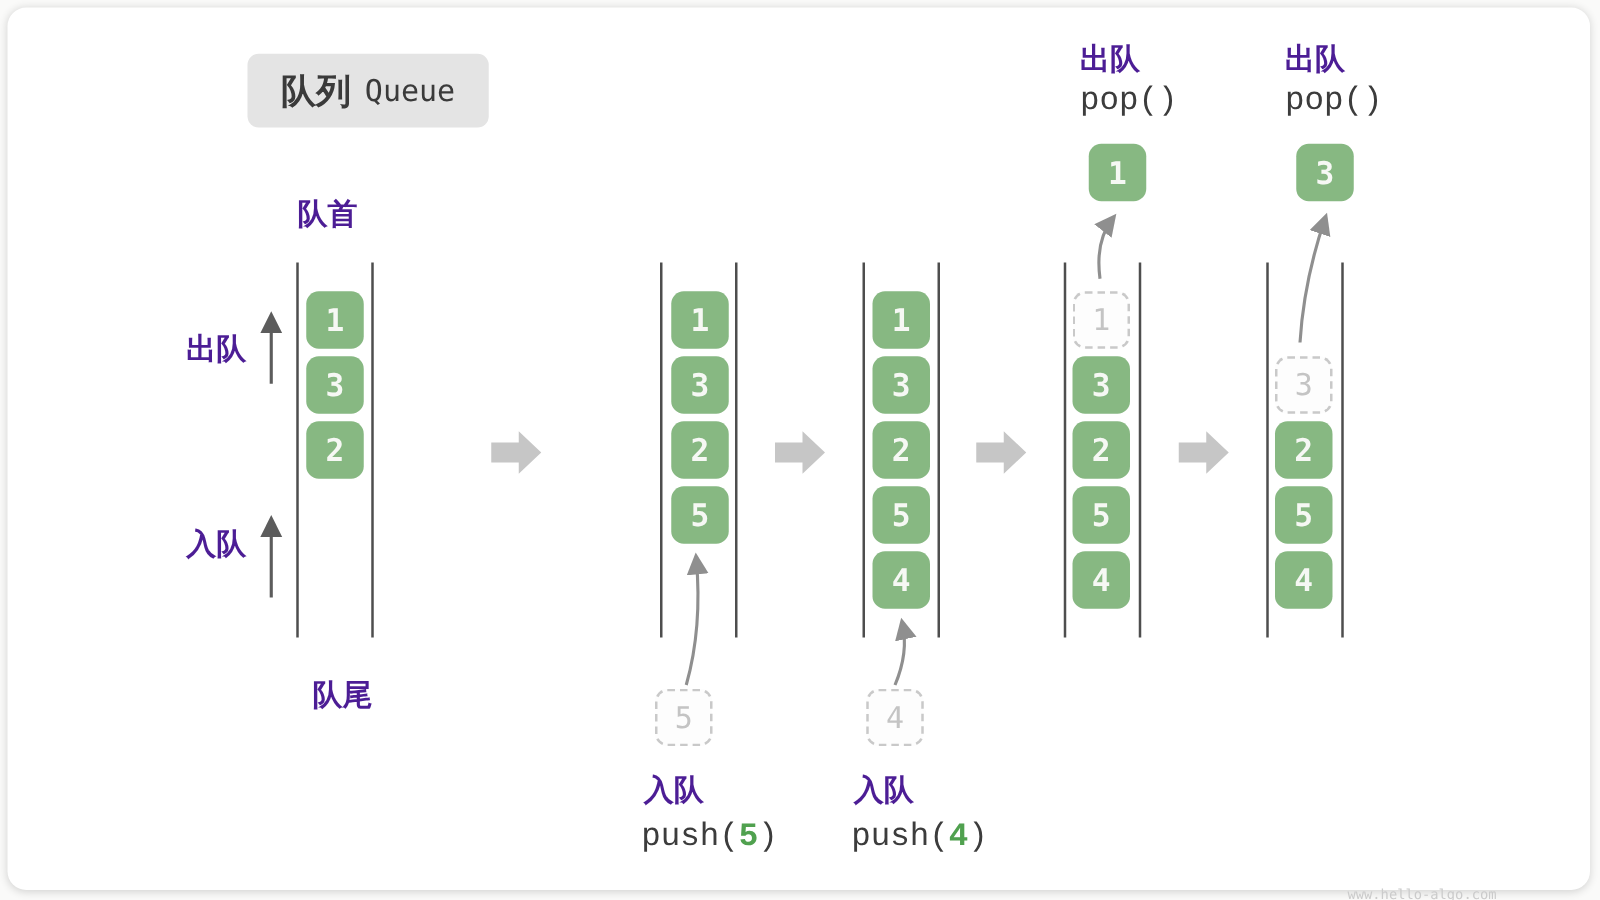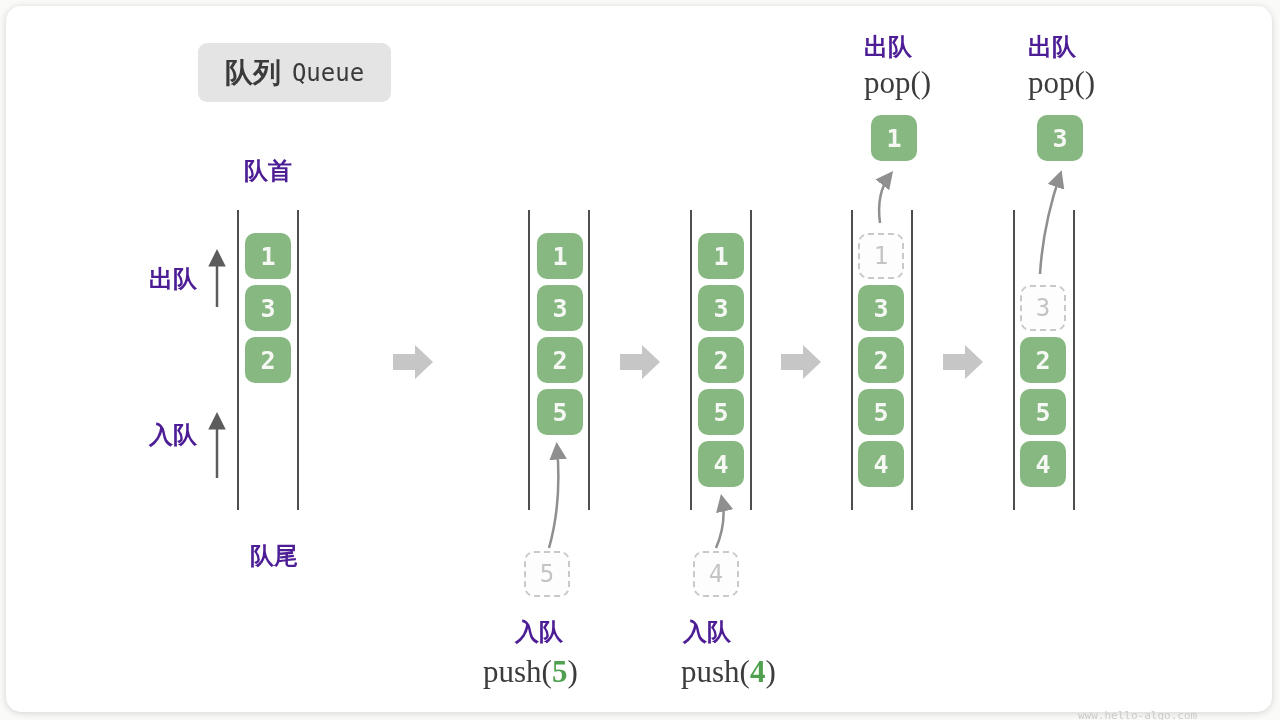--- a/index.html
+++ b/index.html
@@ -9,22 +9,22 @@
         background:#ffffff;border-radius:15px;box-shadow:0 1px 7px rgba(0,0,0,.16);}
   .overlay{position:absolute;left:0;top:0;width:1280px;height:720px;}
 
   .title-box{position:absolute;left:170px;top:43px;width:193px;height:59px;
              background:#e4e4e4;border-radius:9px;display:flex;align-items:center;
              justify-content:center;gap:11px;margin-left:28px;}
   .title-zh{font-size:28px;font-weight:700;color:#3a3a3a;}
   .title-en{font-family:"DejaVu Sans Mono","Liberation Mono",monospace;font-size:24px;color:#3a3a3a;}
 
   .zh-label{position:absolute;font-size:24px;font-weight:700;color:#4c1d95;white-space:nowrap;}
-  .code-label{position:absolute;font-family:Liberation Serif, serif;
-              font-size:31px;color:#3c3c3c;white-space:nowrap;}
+  .code-label{position:absolute;font-family:Liberation Mono, monospace;
+              font-size:26px;color:#3c3c3c;white-space:nowrap;}
   .code-arg{color:#50a14f;font-weight:700;}
 
   .cell{position:absolute;width:46px;height:46px;border-radius:10px;background:#87b882;
         display:flex;align-items:center;justify-content:center;
         font-family:"DejaVu Sans Mono","Liberation Mono",monospace;
         font-size:25px;font-weight:700;color:#f6f8f4;}
   .ghost{position:absolute;width:42px;height:42px;border-radius:10px;background:#fdfdfd;
          border:2px dashed #c9c9c9;display:flex;align-items:center;justify-content:center;
          font-family:"DejaVu Sans Mono","Liberation Mono",monospace;
          font-size:24px;color:#c4c4c4;}
@@ -78,36 +78,36 @@
       <path d="M880,223 Q876,193 890,175" marker-end="url(#ah-gray)"></path>
       <path d="M1040,274 Q1043,225 1060,175" marker-end="url(#ah-gray)"></path>
     </g>
   </svg>
 
   <div class="title-box">
     <span class="title-zh">队列</span>
     <span class="title-en">Queue</span>
   </div>
 
-  <div class="zh-label" style="left:238px;top:155px;width:60px;text-align:center;">队首</div>
+  <div class="zh-label" style="left:238px;top:155px;width:60px;">队首</div>
   <div class="zh-label" style="left:238px;top:540px;width:60px;text-align:right;">队尾</div>
   <div class="zh-label" style="left:149px;top:263px;">出队</div>
   <div class="zh-label" style="left:149px;top:419px;">入队</div>
 
   <div class="cell" style="left:245px;top:233px;">1</div>
   <div class="cell" style="left:245px;top:285px;">3</div>
   <div class="cell" style="left:245px;top:337px;">2</div>
 
   <div class="cell" style="left:537px;top:233px;">1</div>
   <div class="cell" style="left:537px;top:285px;">3</div>
   <div class="cell" style="left:537px;top:337px;">2</div>
   <div class="cell" style="left:537px;top:389px;">5</div>
   <div class="ghost" style="left:524px;top:551px;">5</div>
   <div class="zh-label" style="left:515px;top:616px;">入队</div>
-  <div class="code-label" style="left:483px;top:654px;"><span>push(</span><span class="code-arg">5</span><span>)</span></div>
+  <div class="code-label" style="left:513px;top:654px;"><span>push(</span><span class="code-arg">5</span><span>)</span></div>
 
   <div class="cell" style="left:698px;top:233px;">1</div>
   <div class="cell" style="left:698px;top:285px;">3</div>
   <div class="cell" style="left:698px;top:337px;">2</div>
   <div class="cell" style="left:698px;top:389px;">5</div>
   <div class="cell" style="left:698px;top:441px;">4</div>
   <div class="ghost" style="left:693px;top:551px;">4</div>
   <div class="zh-label" style="left:683px;top:616px;">入队</div>
   <div class="code-label" style="left:681px;top:654px;"><span>push(</span><span class="code-arg">4</span><span>)</span></div>
 

